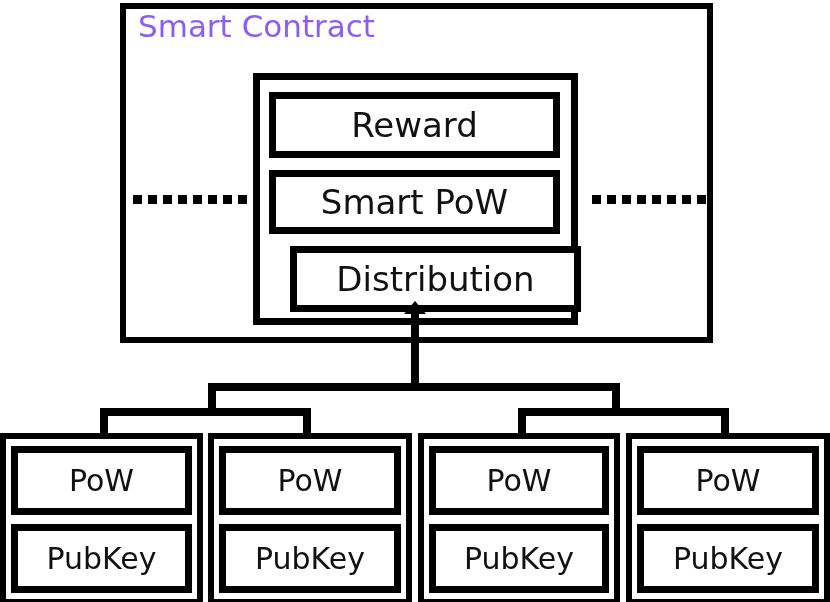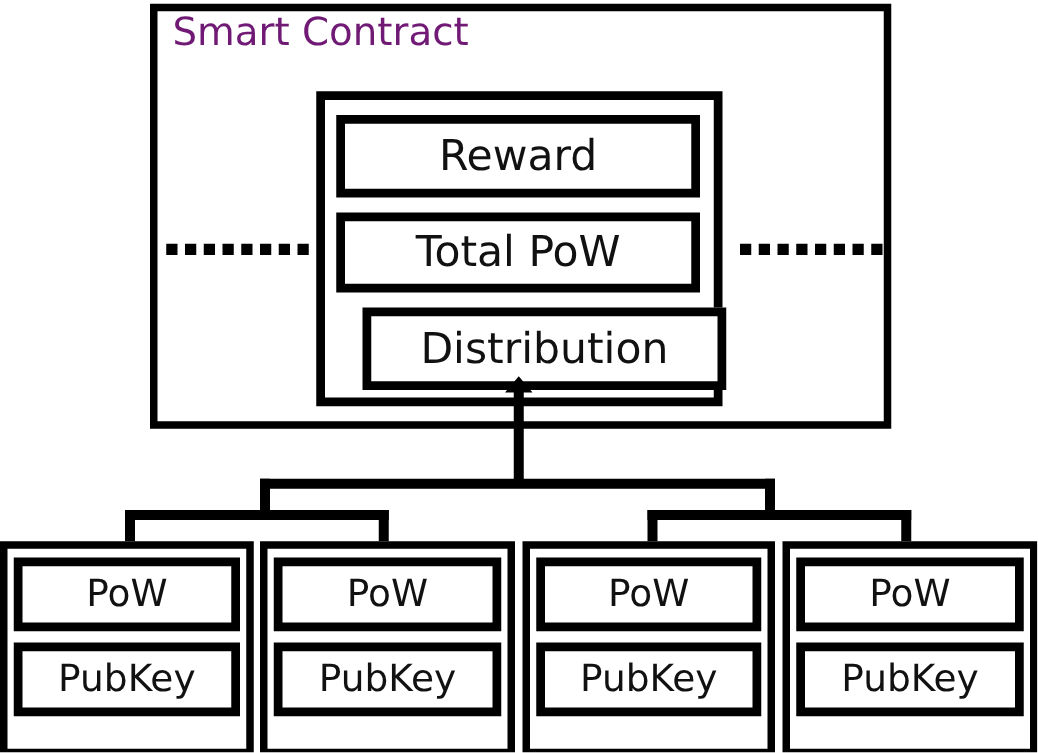--- a/index.html
+++ b/index.html
@@ -13,21 +13,21 @@
   
   .abs{position:absolute;box-sizing:border-box;}
 
   
   .sc-frame{
     left:120px;top:3px;width:593px;height:340px;
     border:6px solid #000;background:#fff;
   }
   .sc-title{
     left:138px;top:8px;
-    font-size:31px;line-height:36px;color:#701a75;
+    font-size:31px;line-height:36px;color:#8b5cf6;
     letter-spacing:0px;white-space:nowrap;
   }
 
   
   .inner-frame{
     left:253px;top:73px;width:325px;height:252px;
     border:7px solid #000;background:#fff;
   }
 
   
@@ -95,21 +95,21 @@
 
   .leaf-inner{
     position:relative;width:100%;height:100%;
     box-sizing:border-box;
     display:flex;flex-direction:column;
     justify-content:flex-start;gap:9px;
     padding-top:2px;
   }
   .leaf-cell{
     box-sizing:border-box;
-    height:59px;
+    height:69px;
     border:7px solid #000;background:#fff;
     display:flex;align-items:center;justify-content:center;
   }
   .leaf-cell-label{
     font-size:30px;line-height:30px;color:#111;white-space:nowrap;
   }
 </style>
 </head>
 <body>
 
@@ -138,21 +138,21 @@
     <span class="dot"></span>
     <span class="dot"></span>
   </div>
 
   <div class="abs inner-frame"></div>
 
   <div class="abs field-box b1">
     <span class="field-label">Reward</span>
   </div>
   <div class="abs field-box b2">
-    <span class="field-label">Total PoW</span>
+    <span class="field-label">Smart PoW</span>
   </div>
   <div class="abs field-box b3">
     <span class="field-label">Distribution</span>
   </div>
 
   <div class="abs arrowhead"></div>
   <div class="abs stroke trunk"></div>
 
   <div class="abs stroke bar1"></div>
   <div class="abs stroke bar1-drop-l"></div>

